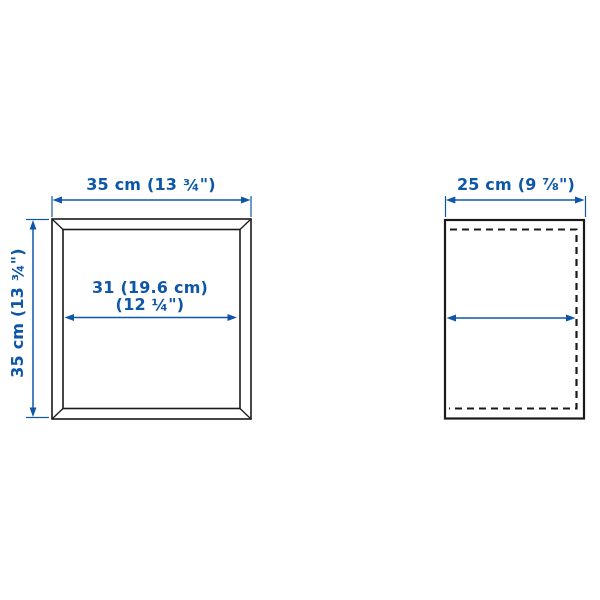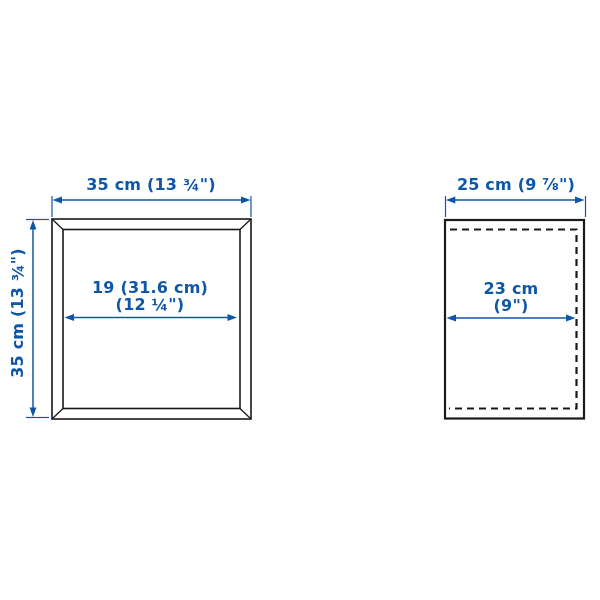--- a/index.html
+++ b/index.html
@@ -130,24 +130,20 @@
         <polygon class="arrowhead" points="575.5,318 566,314.6 566,321.4"></polygon>
       </g>
     </g>
   </svg>
 
   <div class="dim-label center-x" style="left:151px; top:177px;">35 cm (13 ¾")</div>
 
   <div class="dim-label" id="front-height-label" style="left:18px; top:313px;">35 cm (13 ¾")</div>
 
   <div class="dim-label two-line center-x" style="left:150px; top:280px;">
-    <div>19 (31.6 cm)</div>
+    <div>31 (19.6 cm)</div>
     <div>(12 ¼")</div>
   </div>
 
   <div class="dim-label center-x" style="left:516px; top:177px;">25 cm (9 ⅞")</div>
 
-  <div class="dim-label two-line center-x" style="left:511px; top:281px;">
-    <div>23 cm</div>
-    <div>(9")</div>
-  </div>
 
 </div>
 
 </body></html>

